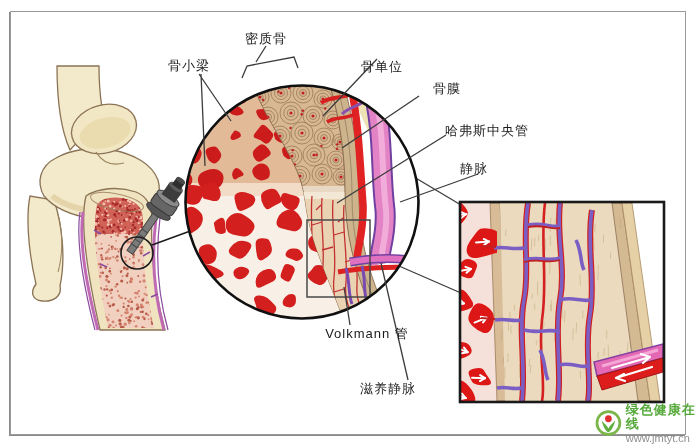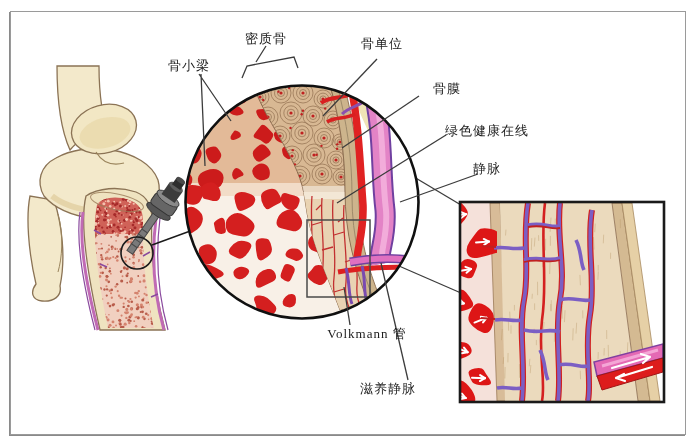--- a/index.html
+++ b/index.html
@@ -1,17 +1,17 @@
 <!DOCTYPE html>
 <html><head>
 <meta charset="utf-8">
 <style>
   html,body{margin:0;padding:0;background:#fff;}
   #canvas{position:relative;width:697px;height:447px;background:#ffffff;overflow:hidden;
-          font-family:Liberation Serif, serif;}
+          font-family:Liberation Sans, sans-serif;}
   #frame{position:absolute;left:10px;top:11px;width:674px;height:422px;
          border:1px solid #9a9a9a;box-shadow:-1px 1px 0 #8a8a8a;}
   .scene{position:absolute;left:0;top:0;width:697px;height:447px;}
   .lbl{position:absolute;transform:translateX(-50%);white-space:nowrap;
        font-size:13px;font-weight:500;color:#1a1a1a;letter-spacing:1px;line-height:1;}
   #watermark{position:absolute;left:594px;top:403px;display:flex;align-items:center;gap:3px;}
   #wm-texts{display:flex;flex-direction:column;line-height:1.1;}
   #wm-name{font-size:13px;font-weight:bold;color:#55a93a;letter-spacing:1px;}
   #wm-url{font-size:11px;color:#8f8f8f;}
 </style>
@@ -966,20 +966,31 @@
       <path d="M419,96 L342,148"></path>
       <path d="M446,135 L337,203"></path>
       <path d="M478,174 L400,202"></path>
       <path d="M350,325 L344,287"></path>
       <path d="M408,380 L381,263"></path>
     </g>
   </svg>
 
   <div class="lbl" style="left:266px;top:32px">密质骨</div>
   <div class="lbl" style="left:189px;top:59px">骨小梁</div>
-  <div class="lbl" style="left:382px;top:37px">骨单位</div>
+  <div class="lbl" style="left:382px;top:60px">骨单位</div>
   <div class="lbl" style="left:447px;top:82px">骨膜</div>
-  <div class="lbl" style="left:487px;top:124px">绿色健康在线</div>
-  <div class="lbl" style="left:487px;top:162px">静脉</div>
+  <div class="lbl" style="left:487px;top:124px">哈弗斯中央管</div>
+  <div class="lbl" style="left:474px;top:162px">静脉</div>
   <div class="lbl" style="left:367px;top:327px">Volkmann 管</div>
   <div class="lbl" style="left:388px;top:382px">滋养静脉</div>
 
+  <div id="watermark">
+    <svg width="34" height="36" viewBox="0 0 34 36">
+      <circle cx="17" cy="18" r="13.5" fill="#ffffff" stroke="#7ab648" stroke-width="3.2"></circle>
+      <circle cx="17" cy="13" r="4" fill="#e03030"></circle>
+      <path d="M9,15 C11,23 13.5,27 17,29 C20.5,27 23,23 25,15 C21.5,19 19,20.5 17,24.5 C15,20.5 12.5,19 9,15 Z" fill="#5fae3e"></path>
+    </svg>
+    <div id="wm-texts">
+      <span id="wm-name">绿色健康在线</span>
+      <span id="wm-url">www.jmtyt.cn</span>
+    </div>
+  </div>
 </div>
 
 </body></html>

